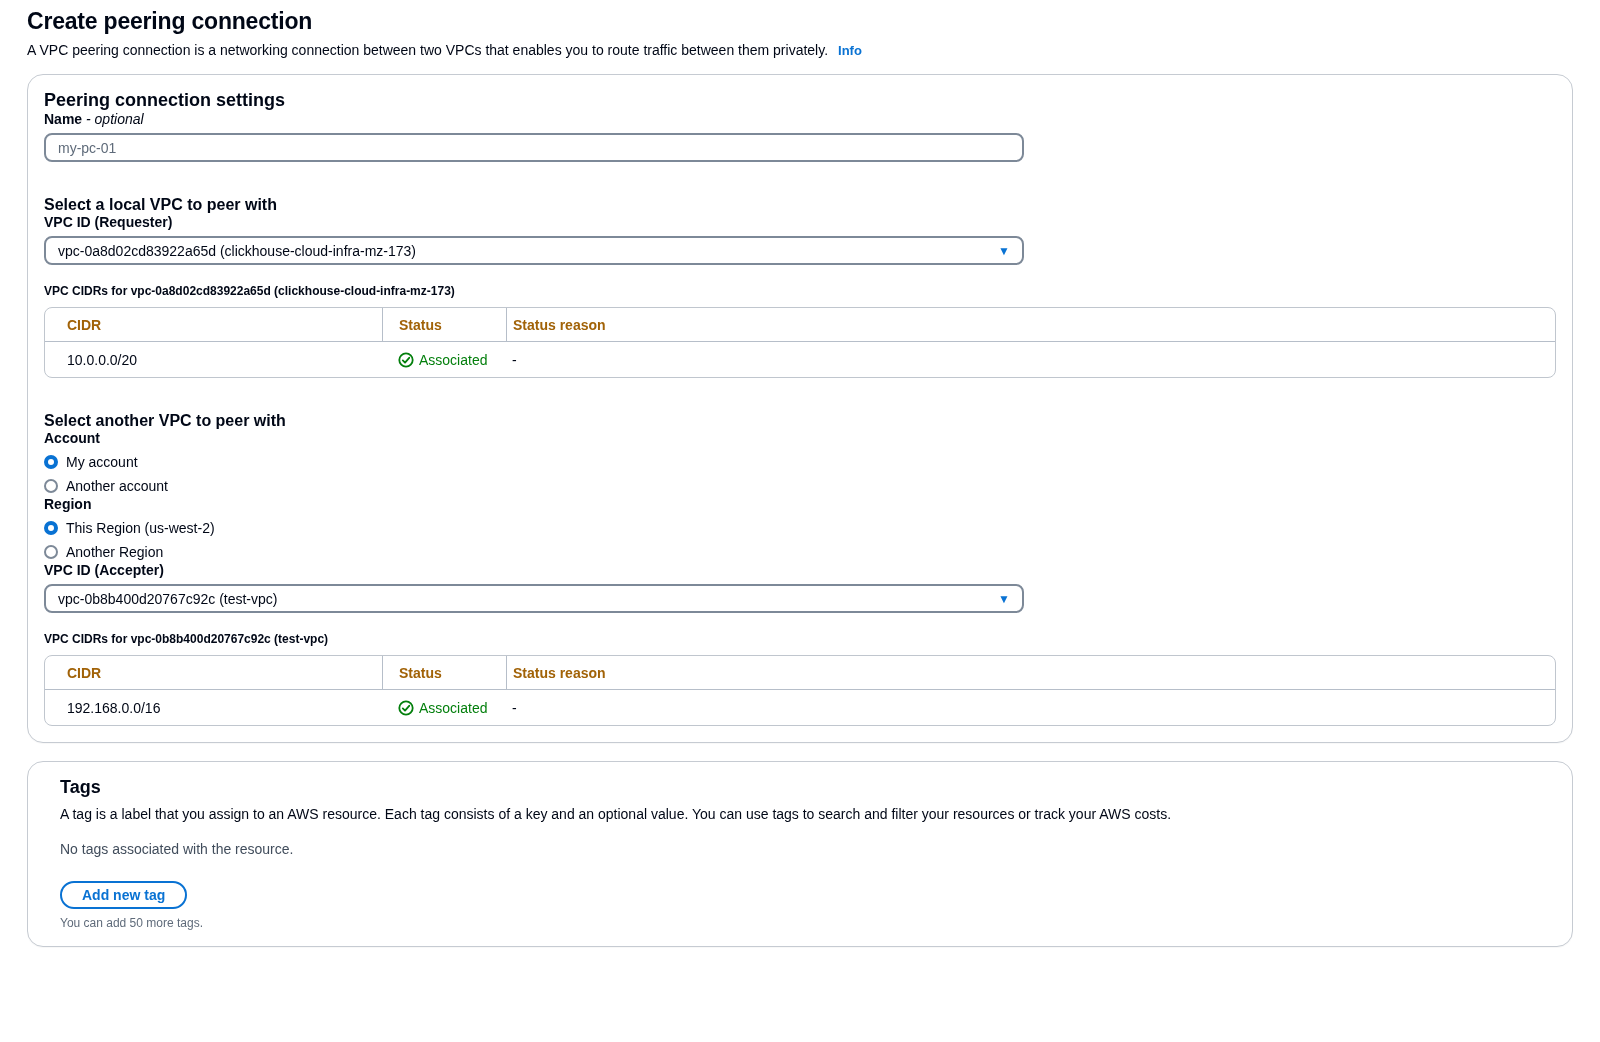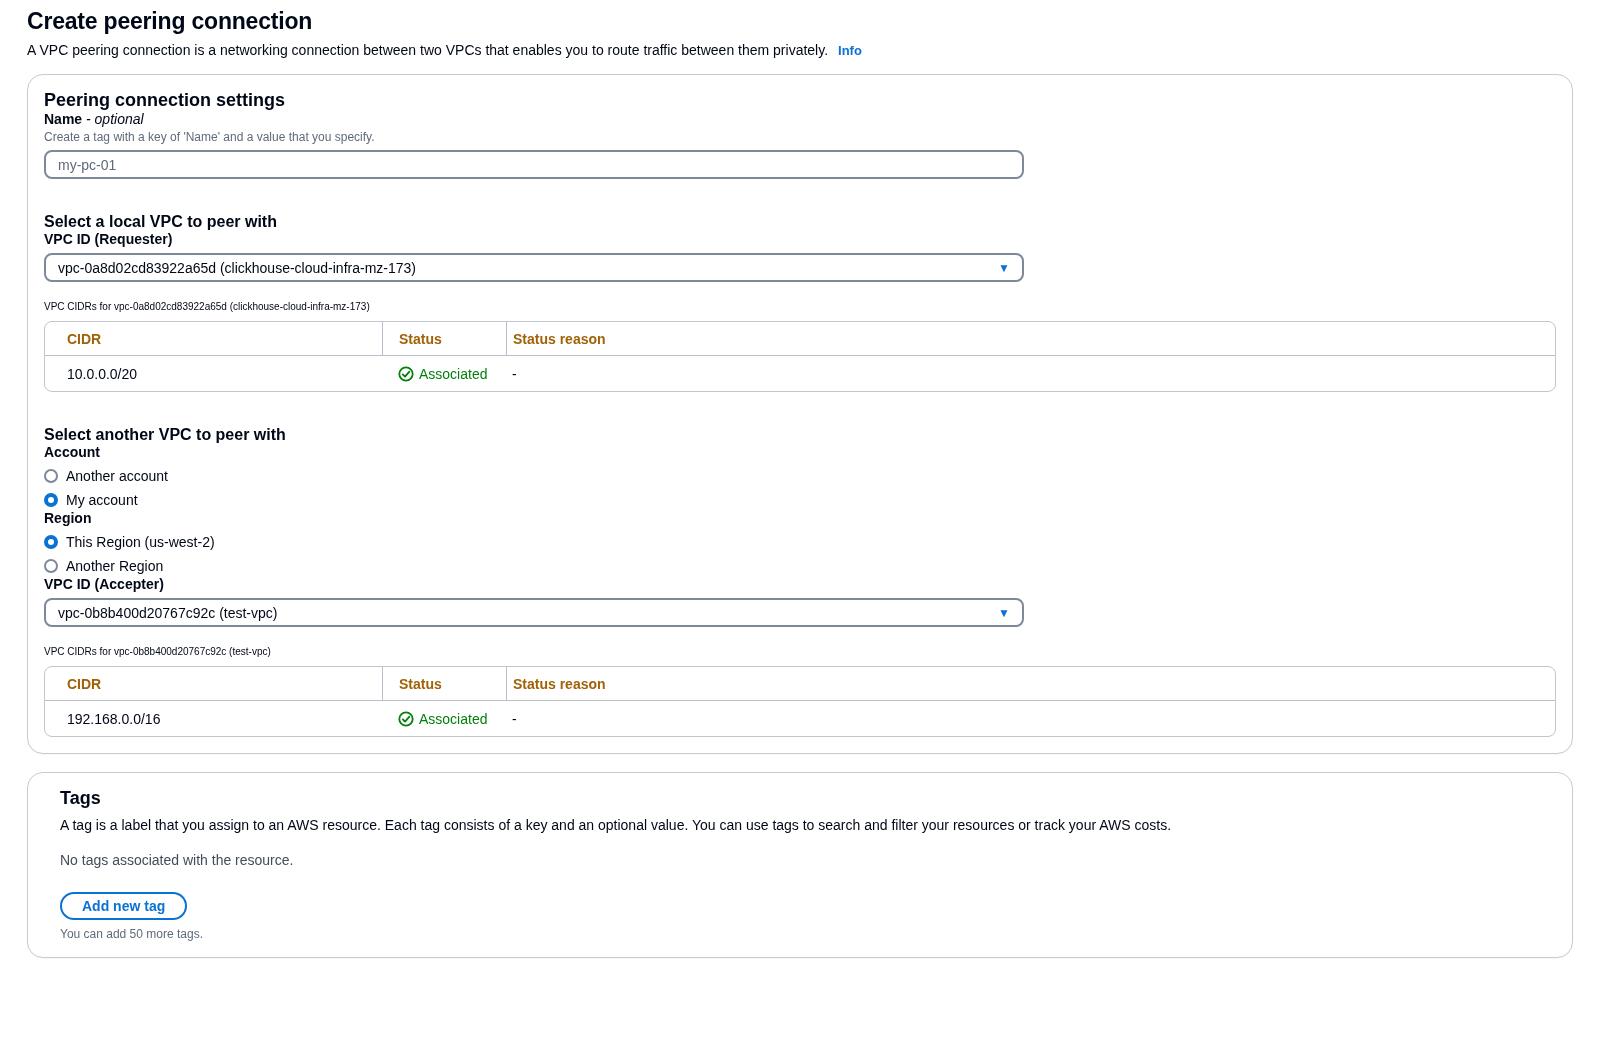--- a/index.html
+++ b/index.html
@@ -45,21 +45,21 @@
   .text-input input {
     border: none; outline: none; width: 100%;
     font-family: "Liberation Sans", sans-serif;
     font-size: 14px; 
   }
   .text-input input::placeholder { color: #5f6b7a; opacity: 1; }
   .select-box { justify-content: space-between; cursor: pointer; font-style: normal; color: #000716; gap: 32px; }
   .caret { color: #0972d3; font-size: 12px; line-height: 1; }
 
   
-  .cidr-label { font-size: 10px; font-weight: 400; margin-top: 19px; }
+  .cidr-label { font-size: 12px; font-weight: 700; margin-top: 19px; }
   .cidr-table {
     margin-top: 9px;
     border: 1px solid #c0c6ce;
     border-radius: 8px;
     overflow: hidden;
     width: 100%;
   }
   .tbl-row { display: flex; align-items: center; height: 34px; font-size: 14px; }
   .tbl-header { border-bottom: 1px solid #b6bec9; color: #a16207; font-weight: 700; }
   .tbl-c1 { width: 337px; padding-left: 22px; }
@@ -107,21 +107,20 @@
     <span>A VPC peering connection is a networking connection between two VPCs that enables you to route traffic between them privately.</span><a class="info-link">Info</a>
   </div>
 
   <section class="panel">
     <h2 class="panel-heading">Peering connection settings</h2>
 
     <div class="field-label">
       <span>Name</span>
       <span class="optional"> <span>- optional</span></span>
     </div>
-    <div class="field-desc">Create a tag with a key of 'Name' and a value that you specify.</div>
     <div class="text-input">
       <input type="text" placeholder="my-pc-01" value="" style="">
     </div>
 
     <h3 class="section-heading">Select a local VPC to peer with</h3>
 
     <div class="field-label">VPC ID (Requester)</div>
     <div class="select-box">
       <span>vpc-0a8d02cd83922a65d (clickhouse-cloud-infra-mz-173)</span>
       <span class="caret">▼</span>
@@ -149,26 +148,26 @@
         </div>
         <div class="tbl-c3">-</div>
       </div>
     </div>
 
     <h3 class="section-heading">Select another VPC to peer with</h3>
 
     <div class="field-label">Account</div>
     <div class="radio-group">
       <div class="radio-row">
+        <span class="radio checked"></span>
+        <span class="radio-label">My account</span>
+      </div>
+      <div class="radio-row">
         <span class="radio"></span>
         <span class="radio-label">Another account</span>
-      </div>
-      <div class="radio-row">
-        <span class="radio checked"></span>
-        <span class="radio-label">My account</span>
       </div>
     </div>
 
     <div class="field-label">Region</div>
     <div class="radio-group">
       <div class="radio-row">
         <span class="radio checked"></span>
         <span class="radio-label">This Region (us-west-2)</span>
       </div>
       <div class="radio-row">

